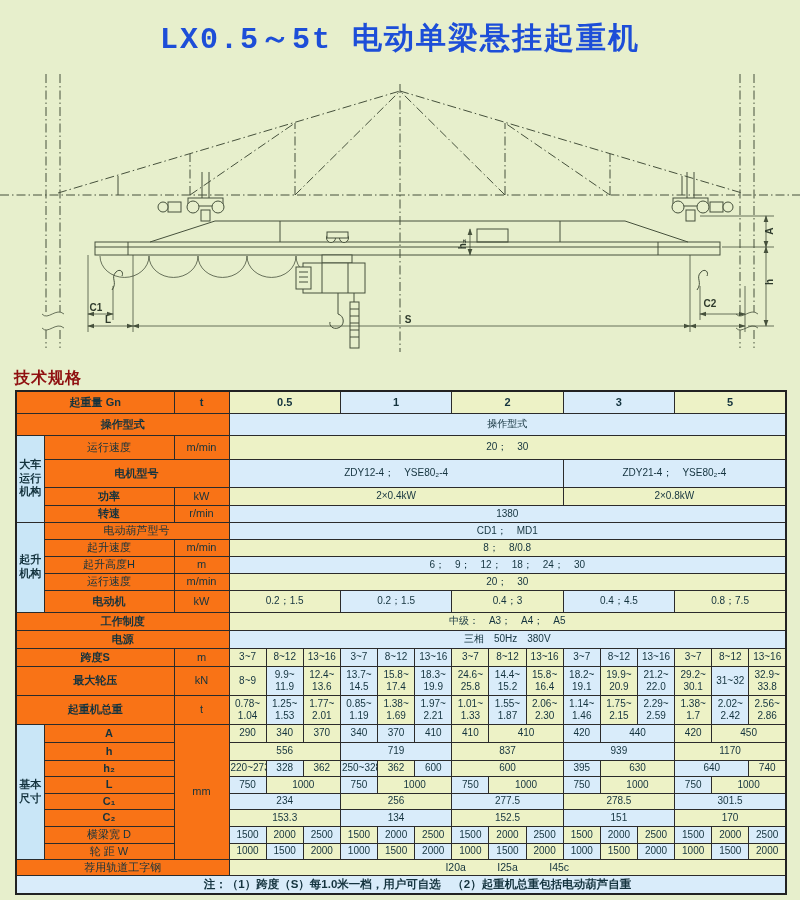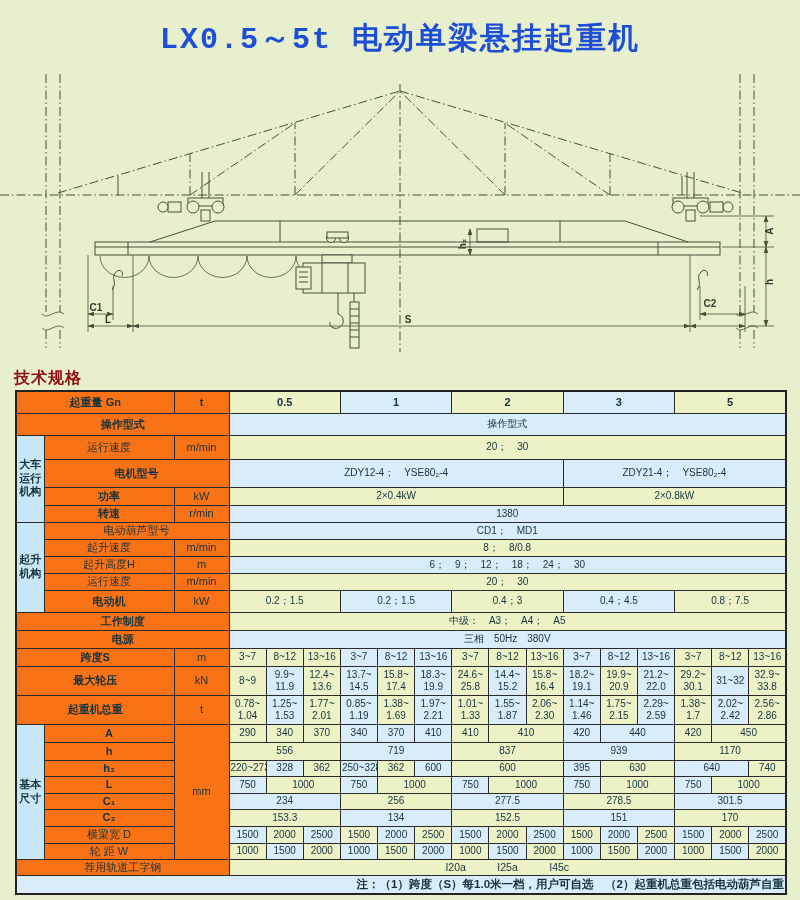--- a/index.html
+++ b/index.html
@@ -28,21 +28,21 @@
     text-align:center;vertical-align:middle;
     font-size:10px;line-height:1.15;
     white-space:pre-line;
     padding:0 1px;overflow:hidden;
   }
   #spec td.lab{background:#f97316;font-weight:bold;font-size:11px;}
   #spec td.sm{font-size:11px;font-weight:normal;}
   #spec td.grp{background:#c9e6f7;font-weight:bold;font-size:11px;line-height:1.25;padding:15px 2px;}
   #spec td.g{background:#edf2c6;}
   #spec td.b{background:#d9ecfa;}
-  #spec td.note{ text-align:right;padding-left:34px;font-size:11.5px;font-weight:bold;}
+  #spec td.note{ text-align:center;padding-left:34px;font-size:11.5px;font-weight:bold;}
   #spec td.rail{font-size:10.5px;}
   #spec td.hdr{font-weight:bold;font-size:11px;}
   svg text{font-family:"Liberation Sans","DejaVu Sans",sans-serif;fill:#2e3a2c;font-size:10px;}
   svg .ln{stroke:#46513c;stroke-width:1;fill:none;}
   svg .thin{stroke:#46513c;stroke-width:0.8;fill:none;}
   svg .dd{stroke:#46513c;stroke-width:1;fill:none;stroke-dasharray:9 3 1.5 3;}
   svg .fillbox{fill:#e7efcc;stroke:#46513c;stroke-width:1;}
 </style>
 </head>
 <body>

